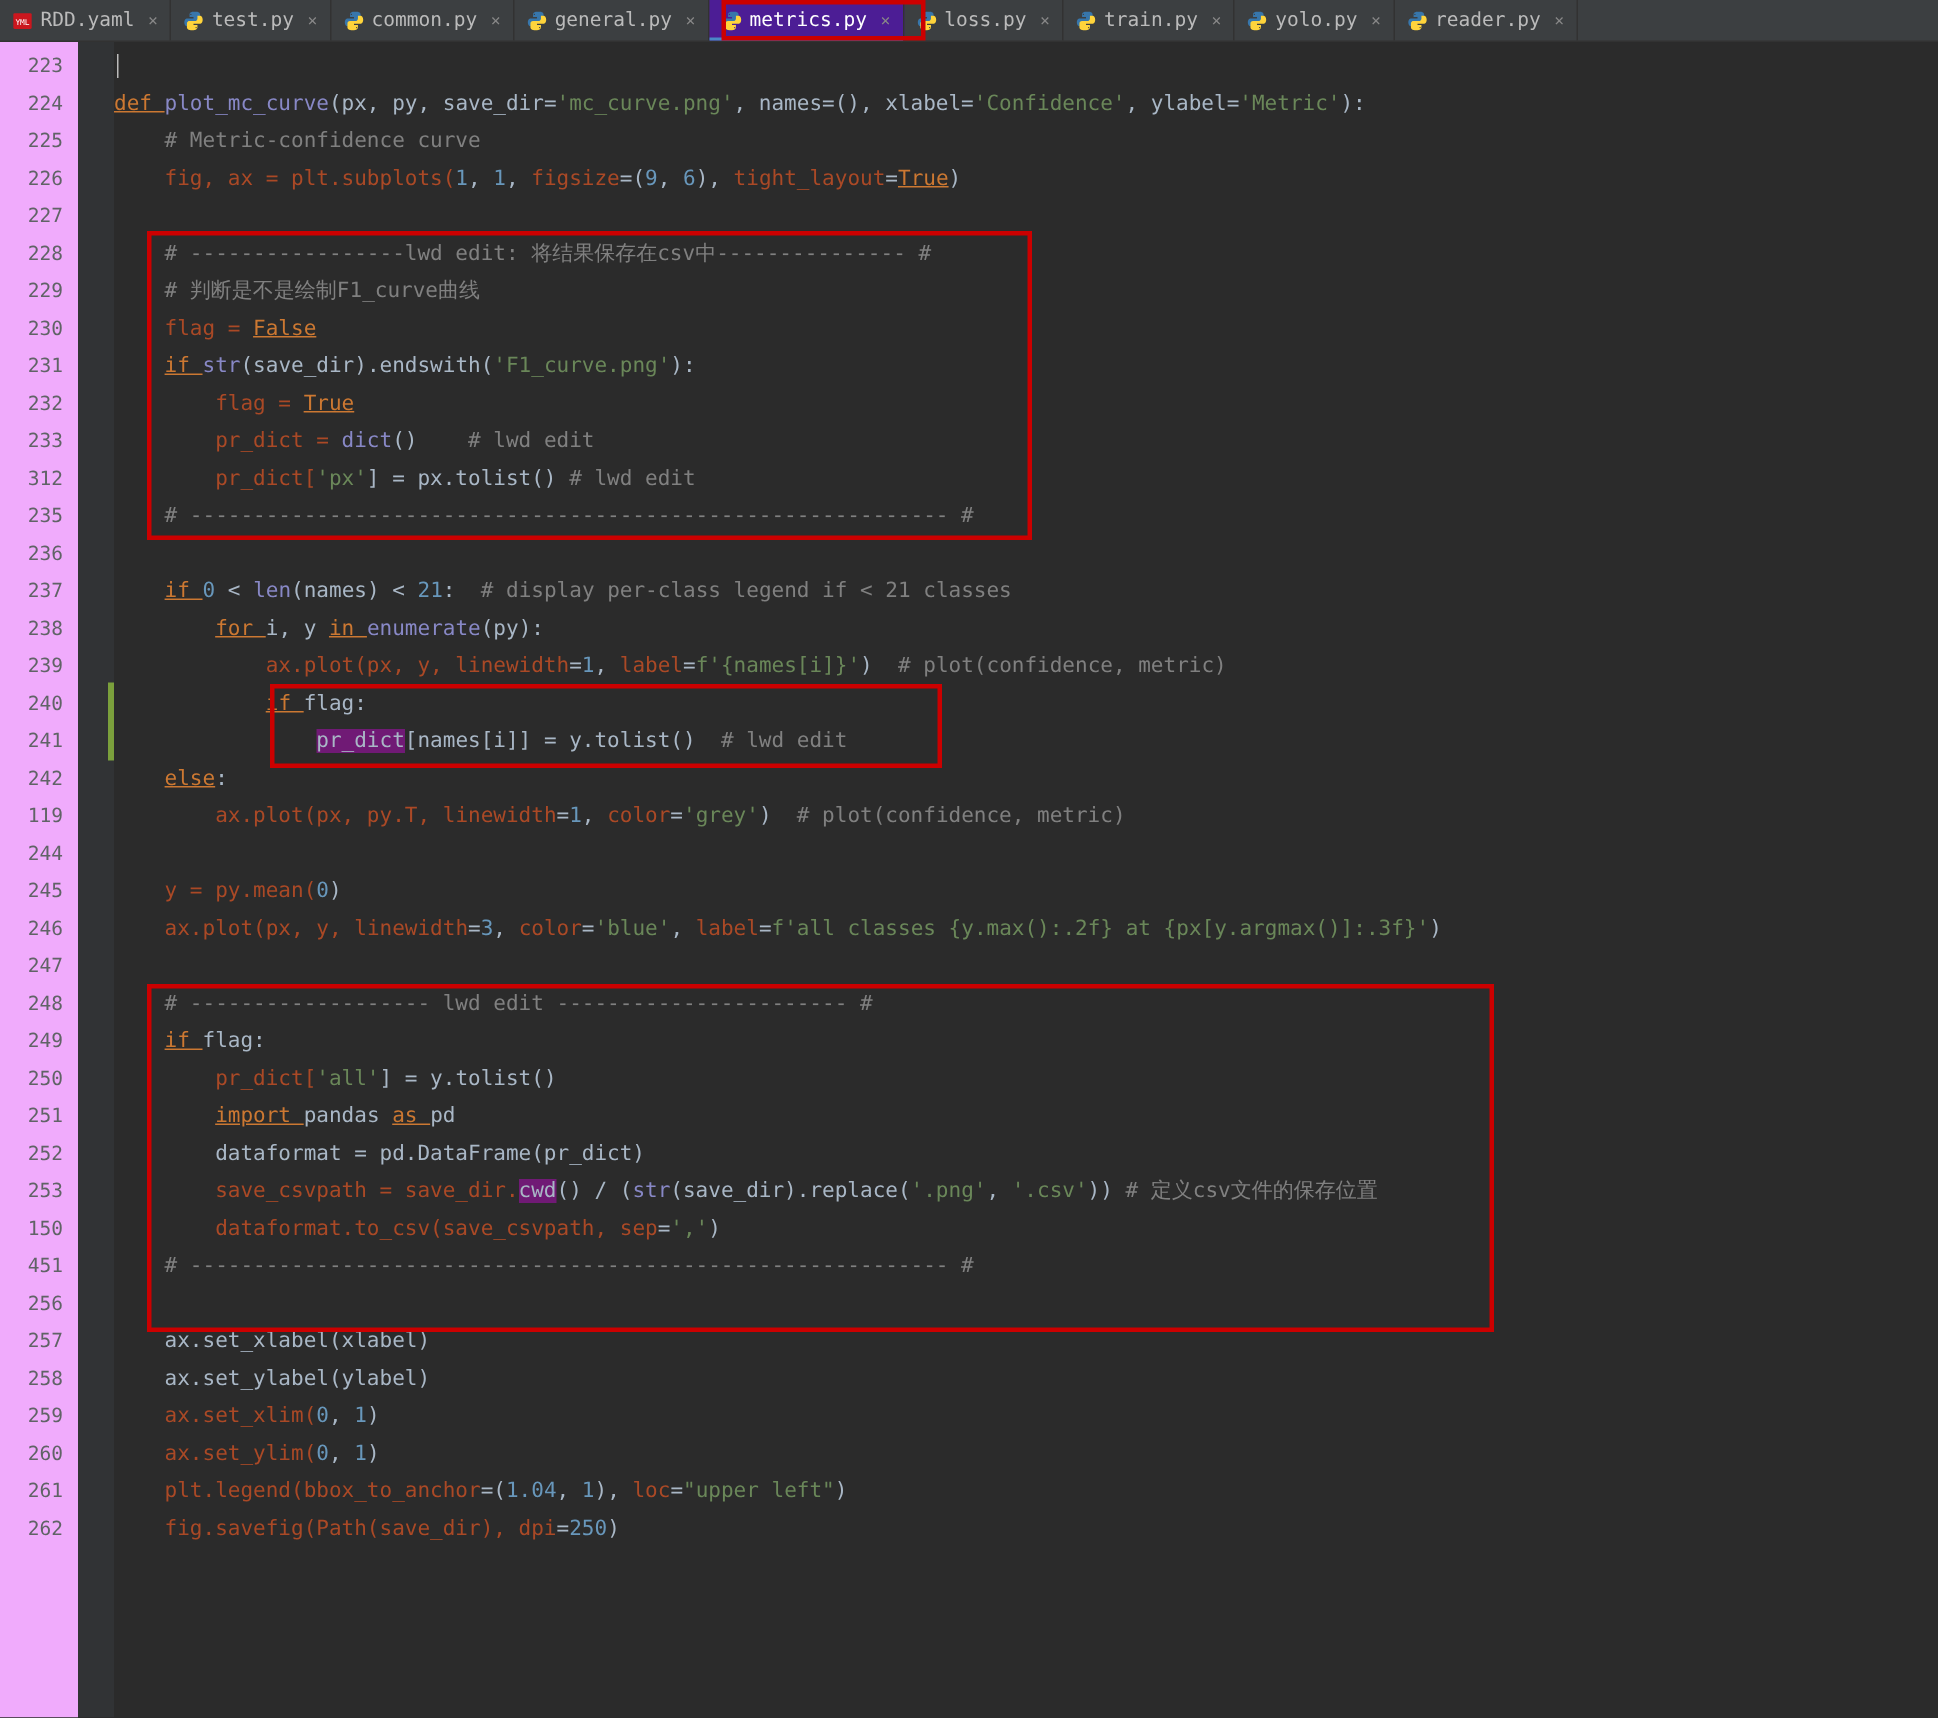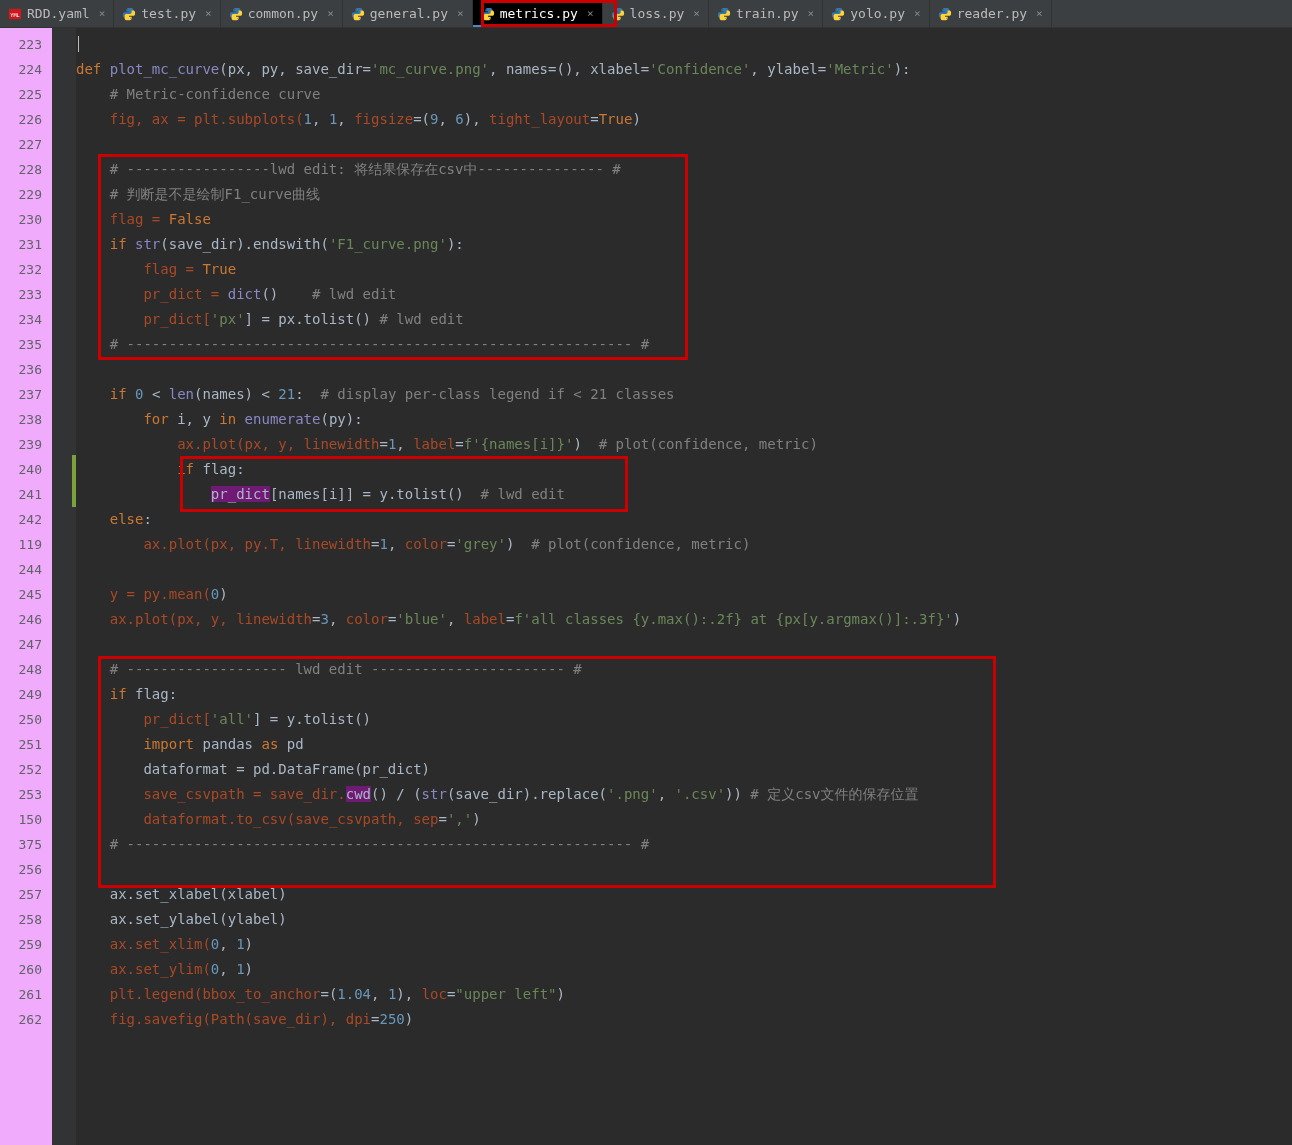--- a/index.html
+++ b/index.html
@@ -23,21 +23,21 @@
   align-items: center;
   padding: 0 8px;
   border-right: 1px solid #323232;
   color: #bbbbbb;
   font-size: 13px;
   cursor: pointer;
   gap: 5px;
   position: relative;
 }
 .tab.active {
-  background: #000000;
+  background: #4c1d95;
   color: #ffffff;
 }
 .tab.active::after {
   content: '';
   position: absolute;
   bottom: 0;
   left: 0;
   right: 0;
   height: 2px;
   background: #4a88c7;
@@ -81,21 +81,21 @@
 .code {
   flex: 1;
   padding-top: 4px;
   position: relative;
   white-space: pre;
 }
 .code-line {
   height: 25px;
   line-height: 25px;
 }
-.kw { color: #cc7832; }
+.kw { color: #cc7832; text-decoration: underline; }
 .str { color: #6a8759; }
 .num { color: #6897bb; }
 .com { color: #808080; }
 .param { color: #aa4926; }
 .builtin { color: #8888c6; }
 .highlight-bg { background: #701a75; }
 .redbox {
   position: absolute;
   border: 3px solid #cc0000;
   pointer-events: none;
@@ -198,42 +198,42 @@
       <div class="gutter-line">224</div>
       <div class="gutter-line">225</div>
       <div class="gutter-line">226</div>
       <div class="gutter-line">227</div>
       <div class="gutter-line">228</div>
       <div class="gutter-line">229</div>
       <div class="gutter-line">230</div>
       <div class="gutter-line">231</div>
       <div class="gutter-line">232</div>
       <div class="gutter-line">233</div>
-      <div class="gutter-line">234</div>
+      <div class="gutter-line">312</div>
       <div class="gutter-line">235</div>
       <div class="gutter-line">236</div>
       <div class="gutter-line">237</div>
       <div class="gutter-line">238</div>
       <div class="gutter-line">239</div>
       <div class="gutter-line">240</div>
       <div class="gutter-line">241</div>
       <div class="gutter-line">242</div>
       <div class="gutter-line">119</div>
       <div class="gutter-line">244</div>
       <div class="gutter-line">245</div>
       <div class="gutter-line">246</div>
       <div class="gutter-line">247</div>
       <div class="gutter-line">248</div>
       <div class="gutter-line">249</div>
       <div class="gutter-line">250</div>
       <div class="gutter-line">251</div>
       <div class="gutter-line">252</div>
       <div class="gutter-line">253</div>
       <div class="gutter-line">150</div>
-      <div class="gutter-line">375</div>
+      <div class="gutter-line">451</div>
       <div class="gutter-line">256</div>
       <div class="gutter-line">257</div>
       <div class="gutter-line">258</div>
       <div class="gutter-line">259</div>
       <div class="gutter-line">260</div>
       <div class="gutter-line">261</div>
       <div class="gutter-line">262</div>
     </div>
   <div class="fold-col"></div>
   <div class="code" id="code"><div class="code-line"><span></span></div><div class="code-line"><span class="kw">def </span><span class="builtin">plot_mc_curve</span><span>(px, py, save_dir=</span><span class="str">'mc_curve.png'</span><span>, names=(), xlabel=</span><span class="str">'Confidence'</span><span>, ylabel=</span><span class="str">'Metric'</span><span>):</span></div><div class="code-line"><span class="com">    # Metric-confidence curve</span></div><div class="code-line"><span class="param">    fig, ax = plt.subplots(</span><span class="num">1</span><span>, </span><span class="num">1</span><span>, </span><span class="param">figsize</span><span>=(</span><span class="num">9</span><span>, </span><span class="num">6</span><span>), </span><span class="param">tight_layout</span><span>=</span><span class="kw">True</span><span>)</span></div><div class="code-line"><span></span></div><div class="code-line"><span class="com">    # -----------------lwd edit: 将结果保存在csv中--------------- #</span></div><div class="code-line"><span class="com">    # 判断是不是绘制F1_curve曲线</span></div><div class="code-line"><span class="param">    flag = </span><span class="kw">False</span></div><div class="code-line"><span class="param">    </span><span class="kw">if </span><span class="builtin">str</span><span>(save_dir).endswith(</span><span class="str">'F1_curve.png'</span><span>):</span></div><div class="code-line"><span class="param">        flag = </span><span class="kw">True</span></div><div class="code-line"><span class="param">        pr_dict = </span><span class="builtin">dict</span><span>()    </span><span class="com"># lwd edit</span></div><div class="code-line"><span class="param">        pr_dict[</span><span class="str">'px'</span><span>] = px.tolist() </span><span class="com"># lwd edit</span></div><div class="code-line"><span class="com">    # ------------------------------------------------------------ #</span></div><div class="code-line"><span></span></div><div class="code-line"><span class="param">    </span><span class="kw">if </span><span class="num">0</span><span> &lt; </span><span class="builtin">len</span><span>(names) &lt; </span><span class="num">21</span><span>:  </span><span class="com"># display per-class legend if &lt; 21 classes</span></div><div class="code-line"><span class="param">        </span><span class="kw">for </span><span>i, y </span><span class="kw">in </span><span class="builtin">enumerate</span><span>(py):</span></div><div class="code-line"><span class="param">            ax.plot(px, y, </span><span class="param">linewidth</span><span>=</span><span class="num">1</span><span>, </span><span class="param">label</span><span>=</span><span class="str">f'</span><span class="str">{</span><span class="str">names[i]</span><span class="str">}</span><span class="str">'</span><span>)  </span><span class="com"># plot(confidence, metric)</span></div><div class="code-line"><span class="param">            </span><span class="kw">if </span><span>flag:</span></div><div class="code-line"><span class="param">                </span><span class="highlight-bg">pr_dict</span><span>[names[i]] = y.tolist()  </span><span class="com"># lwd edit</span></div><div class="code-line"><span class="param">    </span><span class="kw">else</span><span>:</span></div><div class="code-line"><span class="param">        ax.plot(px, py.T, </span><span class="param">linewidth</span><span>=</span><span class="num">1</span><span>, </span><span class="param">color</span><span>=</span><span class="str">'grey'</span><span>)  </span><span class="com"># plot(confidence, metric)</span></div><div class="code-line"><span></span></div><div class="code-line"><span class="param">    y = py.mean(</span><span class="num">0</span><span>)</span></div><div class="code-line"><span class="param">    ax.plot(px, y, </span><span class="param">linewidth</span><span>=</span><span class="num">3</span><span>, </span><span class="param">color</span><span>=</span><span class="str">'blue'</span><span>, </span><span class="param">label</span><span>=</span><span class="str">f'all classes </span><span class="str">{</span><span class="str">y.max()</span><span class="str">:.2f</span><span class="str">}</span><span class="str"> at </span><span class="str">{</span><span class="str">px[y.argmax()]</span><span class="str">:.3f</span><span class="str">}</span><span class="str">'</span><span>)</span></div><div class="code-line"><span></span></div><div class="code-line"><span class="com">    # ------------------- lwd edit ----------------------- #</span></div><div class="code-line"><span class="param">    </span><span class="kw">if </span><span>flag:</span></div><div class="code-line"><span class="param">        pr_dict[</span><span class="str">'all'</span><span>] = y.tolist()</span></div><div class="code-line"><span class="param">        </span><span class="kw">import </span><span>pandas </span><span class="kw">as </span><span>pd</span></div><div class="code-line"><span>        dataformat = pd.DataFrame(pr_dict)</span></div><div class="code-line"><span class="param">        save_csvpath = save_dir.</span><span class="highlight-bg">cwd</span><span>() / (</span><span class="builtin">str</span><span>(save_dir).replace(</span><span class="str">'.png'</span><span>, </span><span class="str">'.csv'</span><span>)) </span><span class="com"># 定义csv文件的保存位置</span></div><div class="code-line"><span class="param">        dataformat.to_csv(save_csvpath, </span><span class="param">sep</span><span>=</span><span class="str">','</span><span>)</span></div><div class="code-line"><span class="com">    # ------------------------------------------------------------ #</span></div><div class="code-line"><span></span></div><div class="code-line"><span>    ax.set_xlabel(xlabel)</span></div><div class="code-line"><span>    ax.set_ylabel(ylabel)</span></div><div class="code-line"><span class="param">    ax.set_xlim(</span><span class="num">0</span><span>, </span><span class="num">1</span><span>)</span></div><div class="code-line"><span class="param">    ax.set_ylim(</span><span class="num">0</span><span>, </span><span class="num">1</span><span>)</span></div><div class="code-line"><span class="param">    plt.legend(</span><span class="param">bbox_to_anchor</span><span>=(</span><span class="num">1.04</span><span>, </span><span class="num">1</span><span>), </span><span class="param">loc</span><span>=</span><span class="str">"upper left"</span><span>)</span></div><div class="code-line"><span class="param">    fig.savefig(Path(save_dir), </span><span class="param">dpi</span><span>=</span><span class="num">250</span><span>)</span></div></div>

